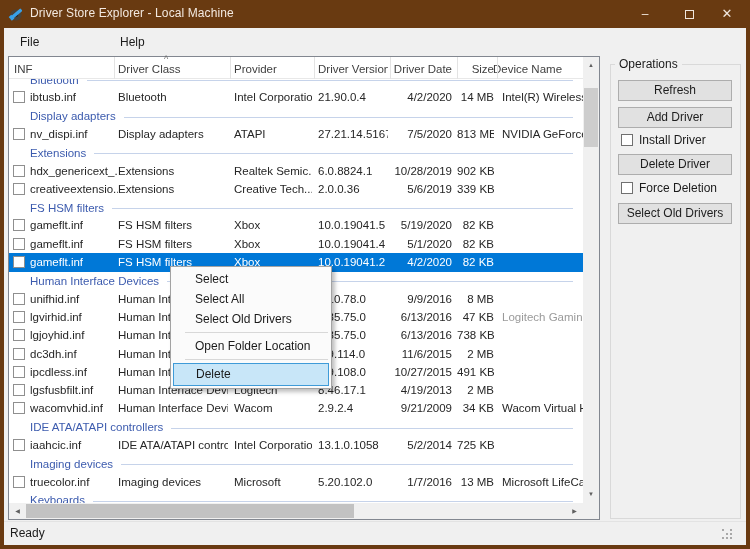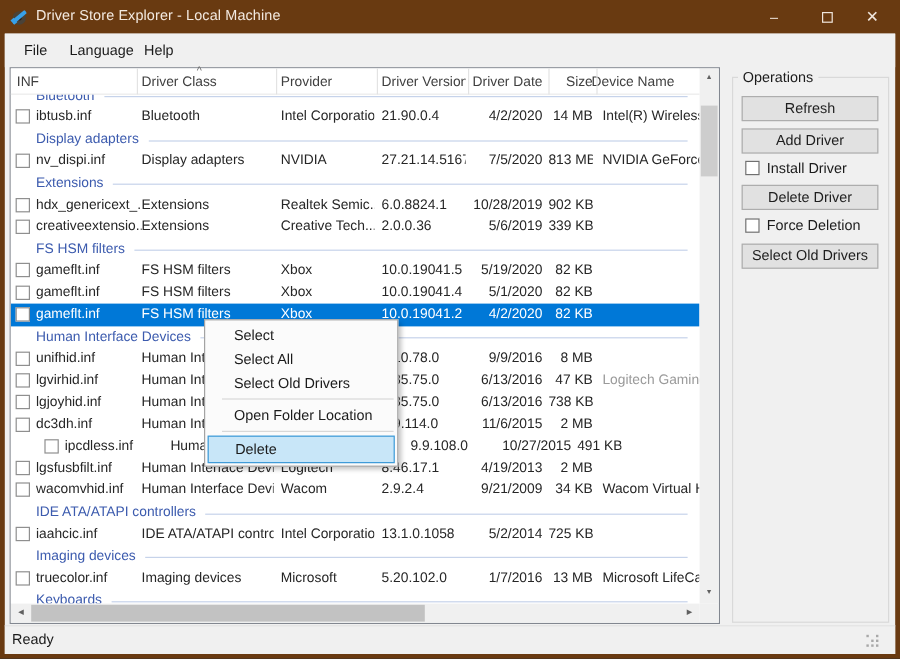--- a/index.html
+++ b/index.html
@@ -85,21 +85,20 @@
     <span class="tb-title">Driver Store Explorer - Local Machine</span>
     <span class="tb-btn tb-min">–</span>
     <span class="tb-btn tb-max"><span class="maxbox"></span></span>
     <span class="tb-btn tb-close">✕</span>
   </div>
 
   <div class="client"></div>
 
   <div class="menubar">
     <span class="menu-item" style="left:8px;">File</span>
-    <span class="menu-item" style="left:46px;">Language</span>
     <span class="menu-item" style="left:108px;">Help</span>
   </div>
 
   <div class="listview">
     <div class="lv-header">
       <div class="hcell" style="left:109px;width:108px;">Driver Class</div>
       <div class="hcell" style="left:5px;width:96px;">INF</div>
       <div class="hcell" style="left:225px;width:76px;">Provider</div>
       <div class="hcell" style="left:309px;width:70px;">Driver Version</div>
       <div class="hcell" style="left:381px;width:62px;text-align:right;">Driver Date</div>
@@ -130,21 +129,21 @@
           <span class="cell c-dev">Intel(R) Wireless Bluetooth(R)</span>
         </div>
         <div class="lvgroup" style="top: 27.6px;">
           <span class="glabel">Display adapters</span>
           <span class="gline"></span>
         </div>
         <div class="lvrow" style="top: 45.9px;">
           <span class="cb"></span>
           <span class="cell c-inf">nv_dispi.inf</span>
           <span class="cell c-class">Display adapters</span>
-          <span class="cell c-prov">NVIDIA</span>
+          <span class="cell c-prov">ATAPI</span>
           <span class="cell c-ver">27.21.14.5167</span>
           <span class="cell c-date">7/5/2020</span>
           <span class="cell c-size">813 MB</span>
           <span class="cell c-dev">NVIDIA GeForce</span>
         </div>
         <div class="lvgroup" style="top: 64.2px;">
           <span class="glabel">Extensions</span>
           <span class="gline"></span>
         </div>
         <div class="lvrow" style="top: 82.5px;">
@@ -238,21 +237,21 @@
         <div class="lvrow" style="top: 265.5px;">
           <span class="cb"></span>
           <span class="cell c-inf">dc3dh.inf</span>
           <span class="cell c-class">Human Interface Devices</span>
           <span class="cell c-prov"></span>
           <span class="cell c-ver">9.9.114.0</span>
           <span class="cell c-date">11/6/2015</span>
           <span class="cell c-size">2 MB</span>
           <span class="cell c-dev"></span>
         </div>
-        <div class="lvrow" style="top: 283.8px; margin-left: 24px;">
+        <div class="lvrow" style="top: 283.8px;">
           <span class="cb"></span>
           <span class="cell c-inf">ipcdless.inf</span>
           <span class="cell c-class">Human Interface Devices</span>
           <span class="cell c-prov"></span>
           <span class="cell c-ver">9.9.108.0</span>
           <span class="cell c-date">10/27/2015</span>
           <span class="cell c-size">491 KB</span>
           <span class="cell c-dev"></span>
         </div>
         <div class="lvrow" style="top: 302.1px;">

